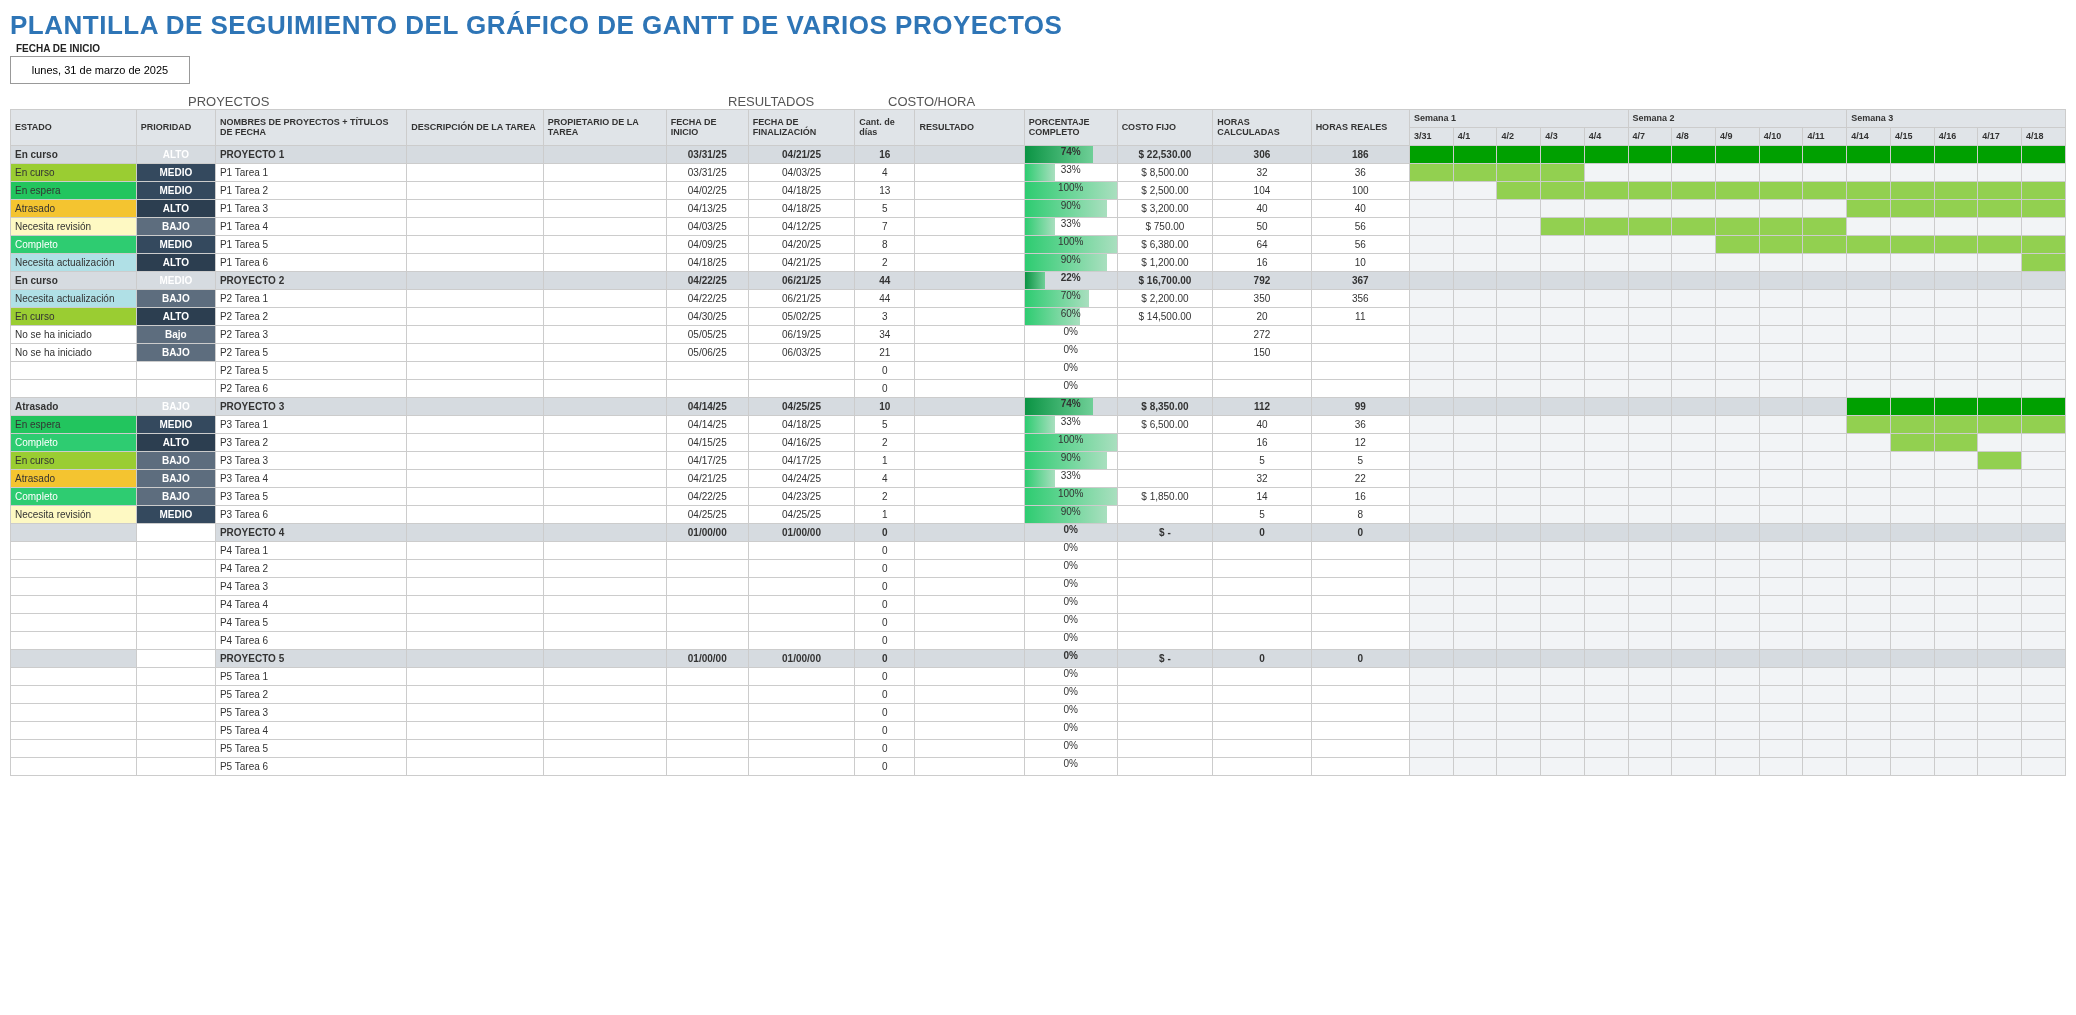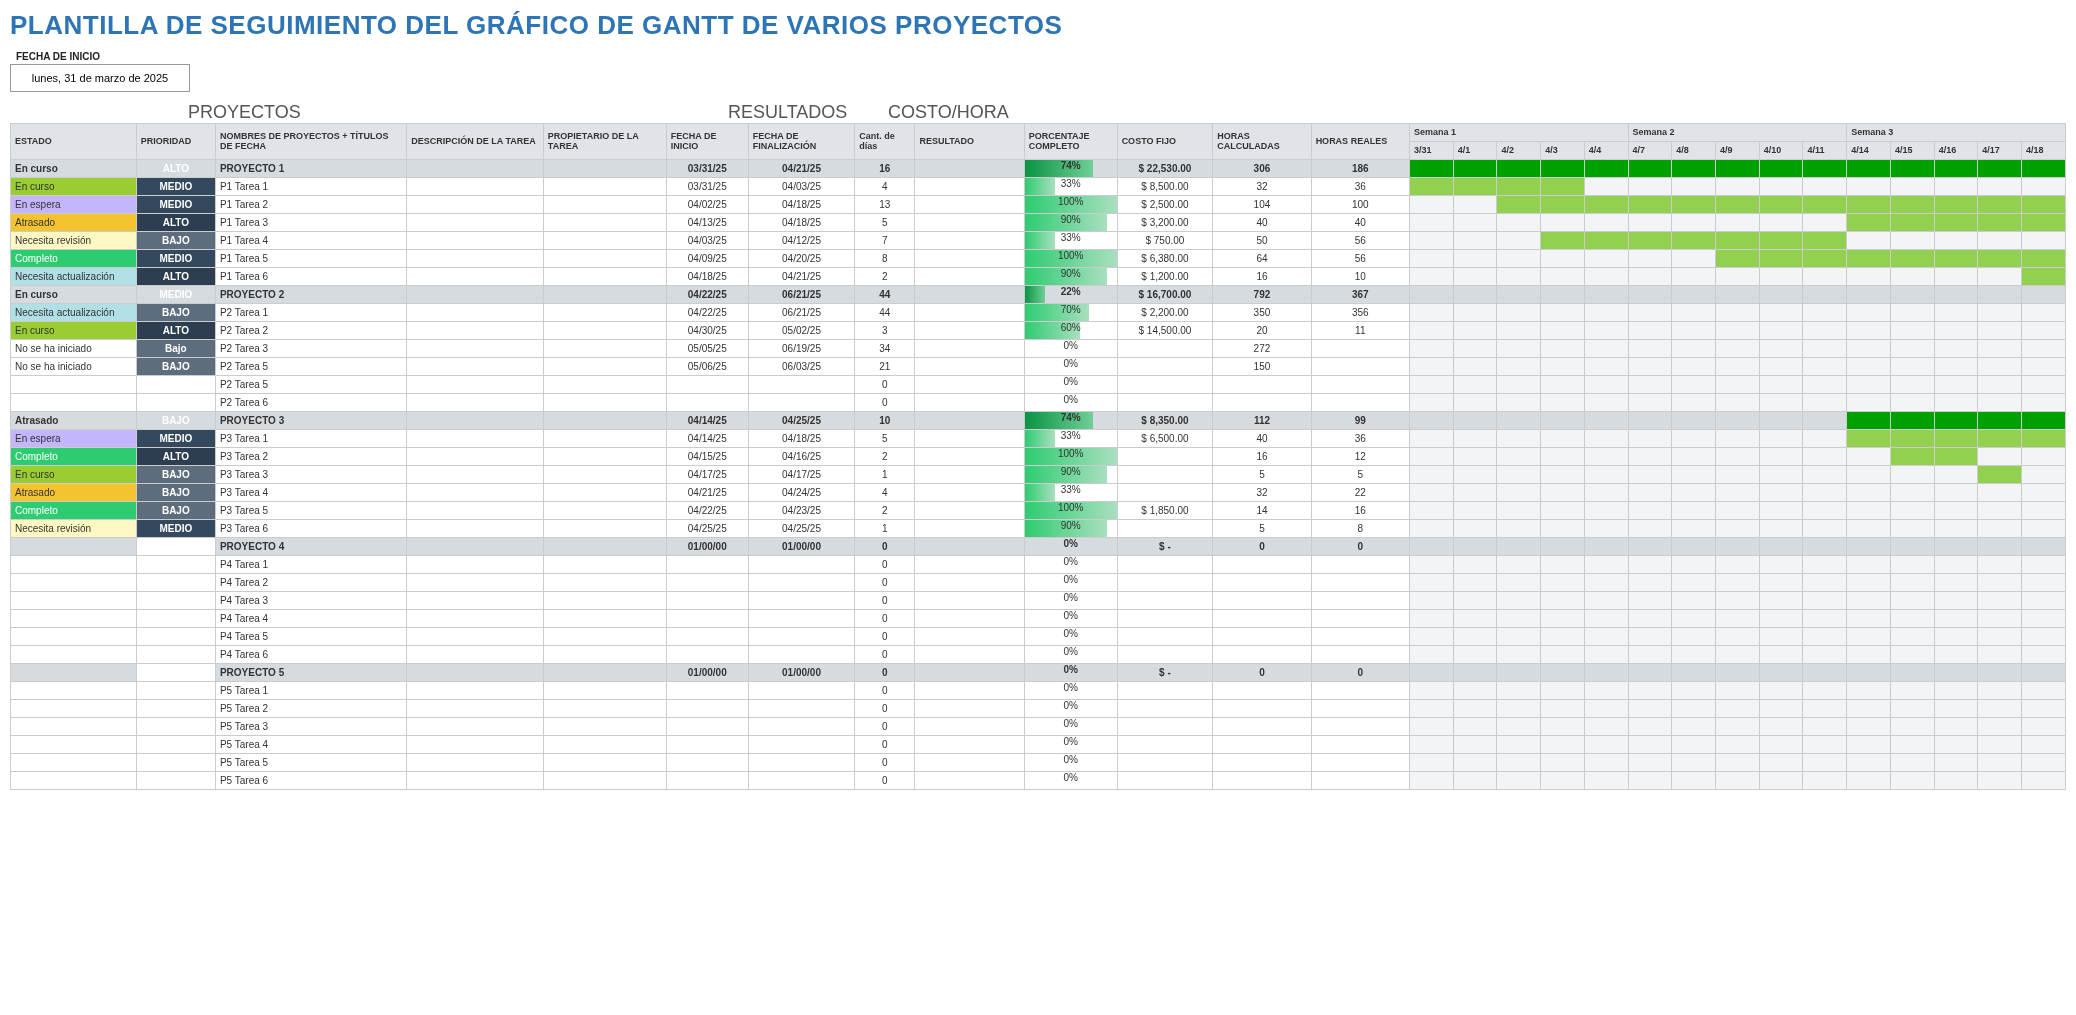--- a/index.html
+++ b/index.html
@@ -1,38 +1,38 @@
 <!DOCTYPE html>
 <html><head>
 <meta charset="utf-8">
 <style>
   *{box-sizing:border-box;margin:0;padding:0}
   body{font-family:"Segoe UI",Arial,sans-serif;font-size:11px;color:#333;background:#fff;padding:10px}
-  h1{color:#2E75B6;font-size:26px;font-weight:700;letter-spacing:.5px;margin-bottom:8px}
+  h1{color:#2E75B6;font-size:26px;font-weight:700;letter-spacing:.5px;margin-bottom:0}
   .top-meta{display:flex;gap:0;margin-bottom:10px}
   .meta-block{display:flex;flex-direction:column}
   .meta-label{font-size:10px;font-weight:700;color:#222;padding:2px 6px}
   .meta-input{border:1px solid #999;height:28px;padding:4px 8px;font-size:11px;background:#fff}
   .meta-block.company .meta-input{width:516px}
   .meta-block.date .meta-input{width:180px;text-align:center}
-  .section-titles{display:flex;font-size:18px;color:#555}
+  .section-titles{display:flex;font-size:13px;color:#555}
   .sec-projects{margin-left:178px;width:540px}
   .sec-results{width:160px}
   .sec-cost{width:248px}
   table.gantt{border-collapse:collapse;table-layout:fixed;width:100%}
   table.gantt th,table.gantt td{border:1px solid #ccc;padding:2px 4px;font-size:10px;height:18px;overflow:hidden;white-space:nowrap}
   table.gantt th{background:#e0e4e8;font-weight:700;color:#333;text-align:left;vertical-align:middle;font-size:9px;line-height:1.1;white-space:normal}
   th.tight{text-align:center}
   td.center{text-align:center}
   td.money{text-align:center;padding-right:6px}
   tr.project-row td{background:#d6dbe0;font-weight:700}
   .status-cell{font-size:10px;padding-left:4px}
   .prio-cell{color:#fff;text-align:center;font-size:9px;font-weight:600}
   .st-encurso{background:#9ACD32}
-  .st-enespera{background:#c4b5fd}
+  .st-enespera{background:#22c55e}
   .st-atrasado{background:#F4C430}
   .st-revision{background:#fef9c3}
   .st-completo{background:#2ECC71;color:#fff}
   .st-actualizacion{background:#B0E0E6}
   .st-noiniciado{background:#fff}
   .pr-alto{background:#2C3E50}
   .pr-medio{background:#34495E}
   .pr-bajo{background:#5D6D7E}
   .pct-wrap{position:relative;height:100%;width:100%}
   .pct-bar{position:absolute;left:0;top:0;bottom:0;background:linear-gradient(90deg,#2ECC71,#A9DFBF)}

